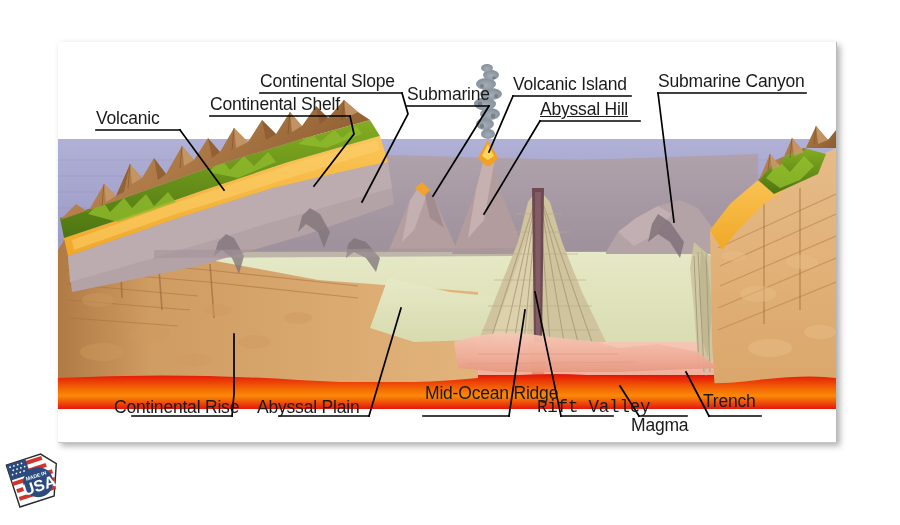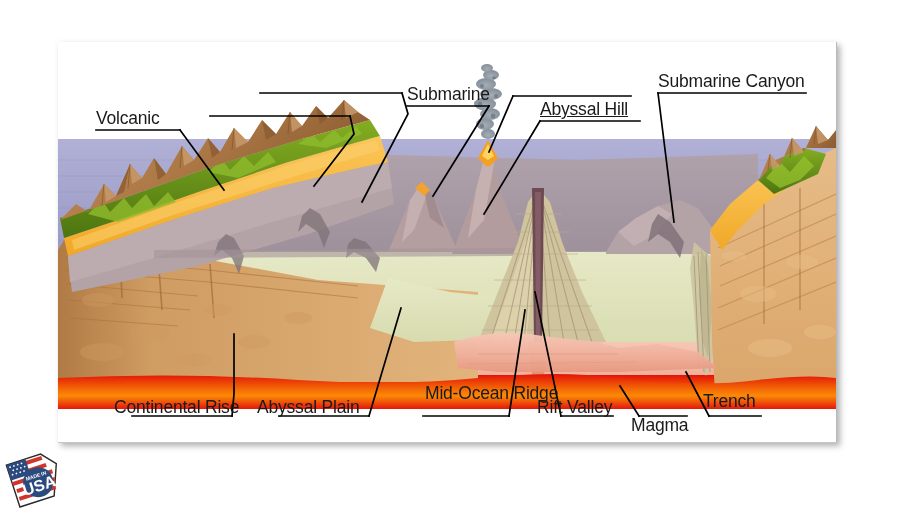--- a/index.html
+++ b/index.html
@@ -406,28 +406,31 @@
         <path d="M503,374 H555"></path>
         <path d="M503,374 L477,250"></path>
         <path d="M581,374 H629"></path>
         <path d="M581,374 L562,344"></path>
         <path d="M651,374 H703"></path>
         <path d="M651,374 L628,330"></path>
       </g>
     </svg>
 
     <div class="label" style="left:38px; top:66px;">Volcanic</div>
+    <div class="label" style="left:152px; top:52px;">Continental Shelf</div>
+    <div class="label" style="left:202px; top:29px;">Continental Slope</div>
     <div class="label" style="left:349px; top:42px;">Submarine</div>
+    <div class="label" style="left:455px; top:32px;">Volcanic Island</div>
     <div class="label" style="left:482px; top:57px;text-decoration:underline;">Abyssal Hill</div>
     <div class="label" style="left:56px; top:355px;">Continental Rise</div>
 
     <div class="label" style="left:600px; top:29px;">Submarine Canyon</div>
     <div class="label" style="left:199px; top:355px;">Abyssal Plain</div>
     <div class="label" style="left:331px; top:341px;margin-left:36px;">Mid-Ocean Ridge</div>
-    <div class="label" style="left:479px; top:355px;">Rift Valley</div>
+    <div class="label" style="left:479px; top:355px;font-family:Liberation Mono, monospace;">Rift Valley</div>
     <div class="label" style="left:573px; top:355px;margin-top:18px;">Magma</div>
     <div class="label" style="left:645px; top:349px;">Trench</div>
 
   </div>
 
   <div id="usa-badge">
     <svg width="62" height="64" viewBox="0 0 62 64">
       <g transform="rotate(-18 31 32)">
 
         <path d="M8,10 L44,10 L56,24 L44,54 L8,54 Z" fill="#ffffff" stroke="#2b2b2b" stroke-width="1.4"></path>

